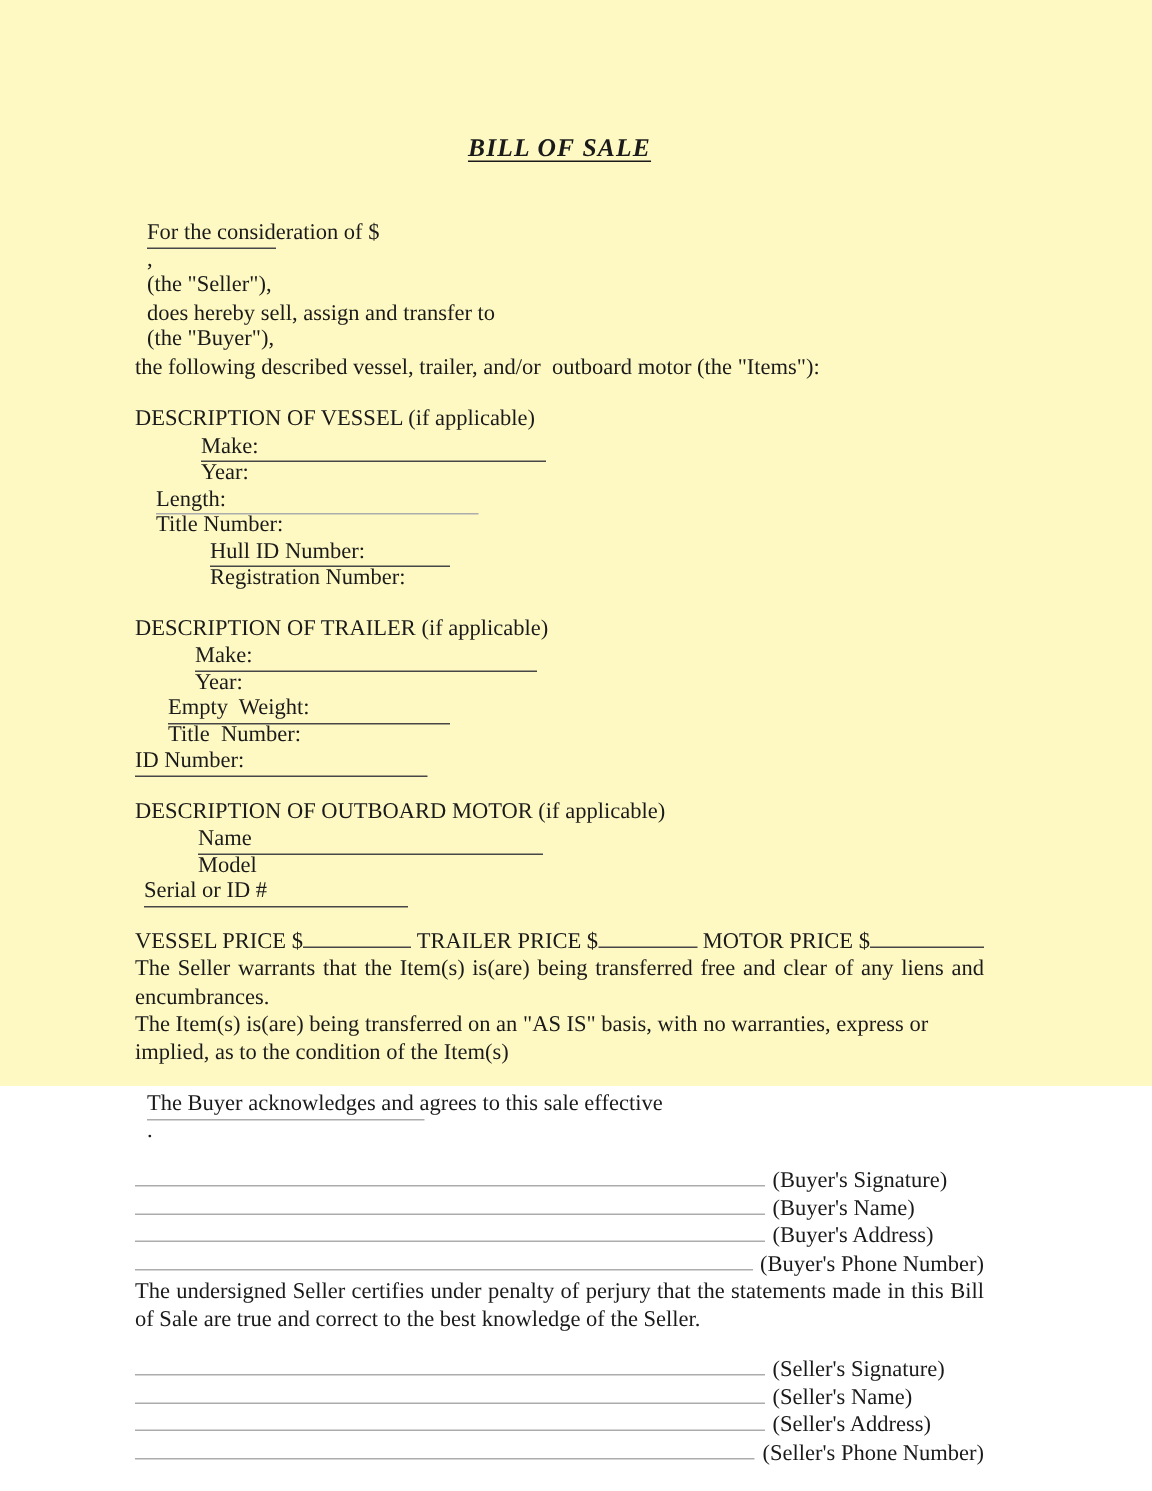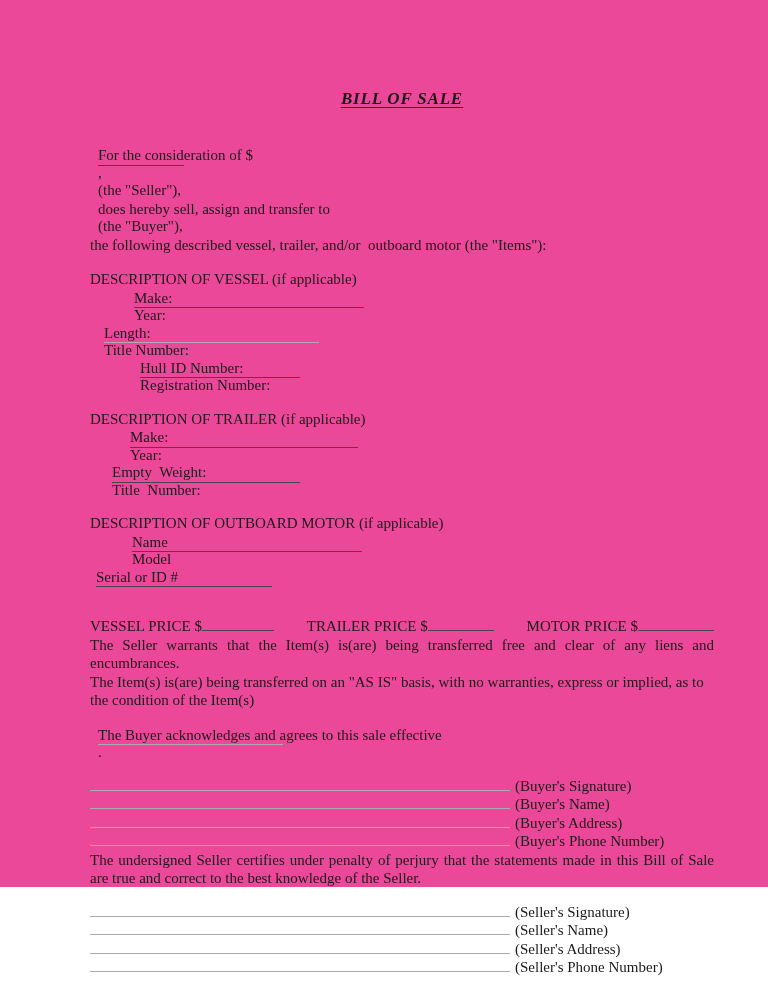--- a/index.html
+++ b/index.html
@@ -3,21 +3,21 @@
 <meta charset="utf-8">
 <style>
   * { margin:0; padding:0; box-sizing:border-box; }
   html, body { background:#ffffff; }
   body {
     width:768px; height:994px;
     font-family:"Liberation Serif","DejaVu Serif",serif;
     font-size:15px; color:#1a1a1a;
     overflow:hidden;
   }
-  .page { width:768px; height:887px; padding:88px 54px 30px 90px; background:#ec4899; }
+  .page { width:768px; height:724px; padding:88px 112px 30px 90px; background:#fef9c3; }
 
   .title {
     text-align:center; font-weight:bold; font-style:italic;
     text-decoration:underline; text-underline-offset:3px;
     font-size:17px; line-height:21px; letter-spacing:0.8px;
   }
 
   .row { display:flex; align-items:baseline; line-height:18.5px;flex-direction:column; }
   .lbl { white-space:pre; }
 
@@ -36,21 +36,21 @@
 
   .ml5{margin-left:5px} .ml6{margin-left:6px} .ml8{margin-left:8px}
   .ml12{margin-left:12px} .ml14{margin-left:14px} .ml16{margin-left:16px}
   .ml22{margin-left:22px}
   .mr41{margin-right:41px} .mr18{margin-right:18px}
   .ind28{padding-left:28px} .ind34{padding-left:34px}
 
   .opening { margin-top:37px; }
   .section { margin-top:16px; }
   .sec-head { line-height:18.5px; }
-  .price-row { margin-top:32px; display:flex; justify-content:space-between; align-items:flex-start; line-height:18.5px; }
+  .price-row { margin-top:16px; display:flex; justify-content:space-between; align-items:flex-start; line-height:18.5px; }
   .price-item { display:flex; align-items:baseline; }
 
   .para { line-height:18.5px; }
   .just { text-align:justify; }
   .effective { margin-top:16px; }
 
   .sig-block { margin-top:15px; }
   .sig-row { display:flex; align-items:baseline; line-height:18.5px; }
 </style>
 </head>
@@ -106,20 +106,24 @@
       <span class="lbl">Make:</span>
       <span class="blank w228 ml6"></span>
       <span class="lbl ml12">Year:</span>
       <span class="blank grow"></span>
     </div>
     <div class="row">
       <span class="lbl">Empty  Weight:</span>
       <span class="blank w188"></span>
       <span class="lbl ml22">Title  Number:</span>
       <span class="blank grow"></span>
+    </div>
+    <div class="row">
+      <span class="lbl">ID Number:</span>
+      <span class="blank w195"></span>
     </div>
   </div>
 
   <div class="section">
     <div class="sec-head">DESCRIPTION OF OUTBOARD MOTOR (if applicable)</div>
     <div class="row ind28">
       <span class="lbl">Name</span>
       <span class="blank w230m ml8"></span>
       <span class="lbl ml14">Model</span>
       <span class="blank grow ml8"></span>

